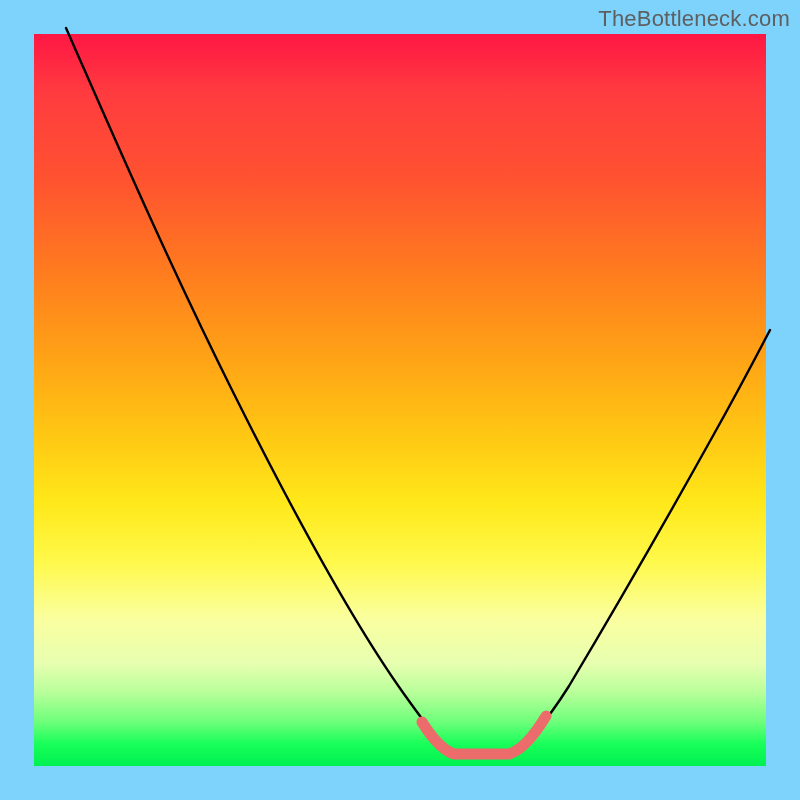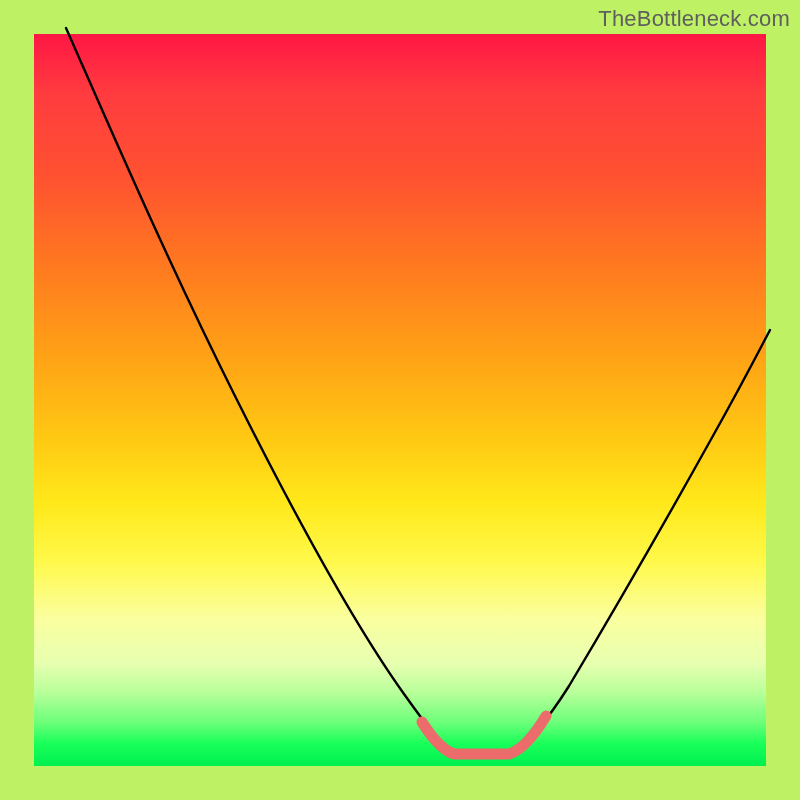--- a/index.html
+++ b/index.html
@@ -8,21 +8,21 @@
     width: 800px;
     height: 800px;
     overflow: hidden;
     background: #000;
     font-family: Arial, Helvetica, sans-serif;
   }
   .frame {
     position: relative;
     width: 800px;
     height: 800px;
-    background: #bef264;
+    background: #7dd3fc;
   }
   .plot-area {
     position: absolute;
     left: 34px;
     top: 34px;
     width: 732px;
     height: 732px;
     
     background: linear-gradient(to bottom,
       #ff1744 0%,

